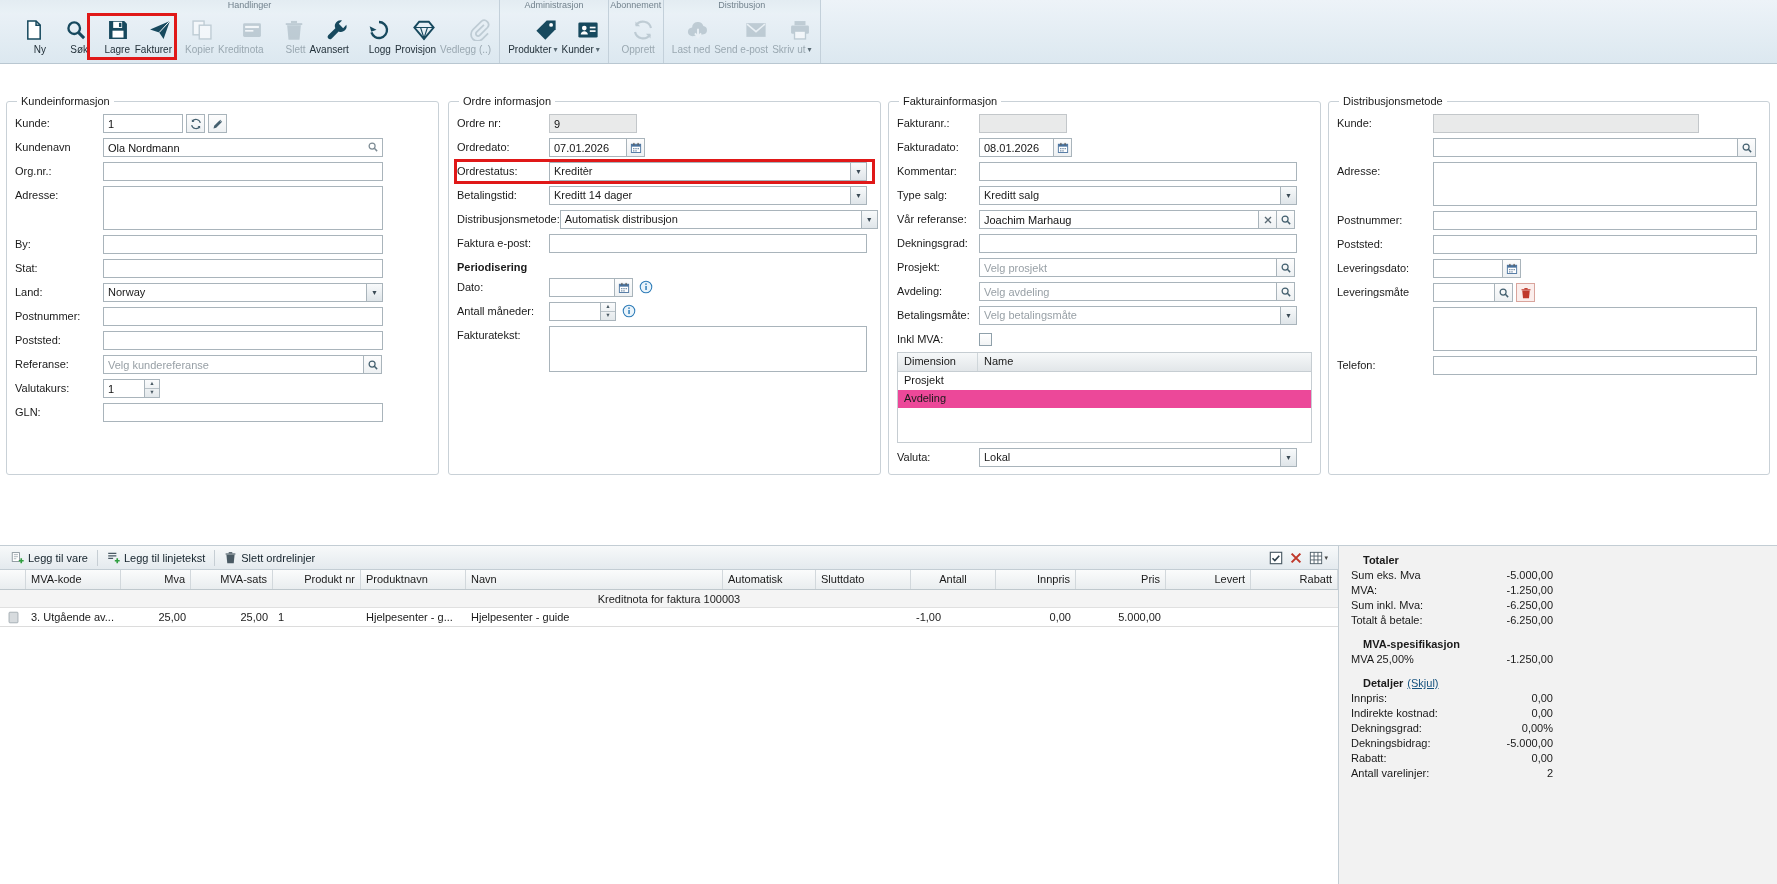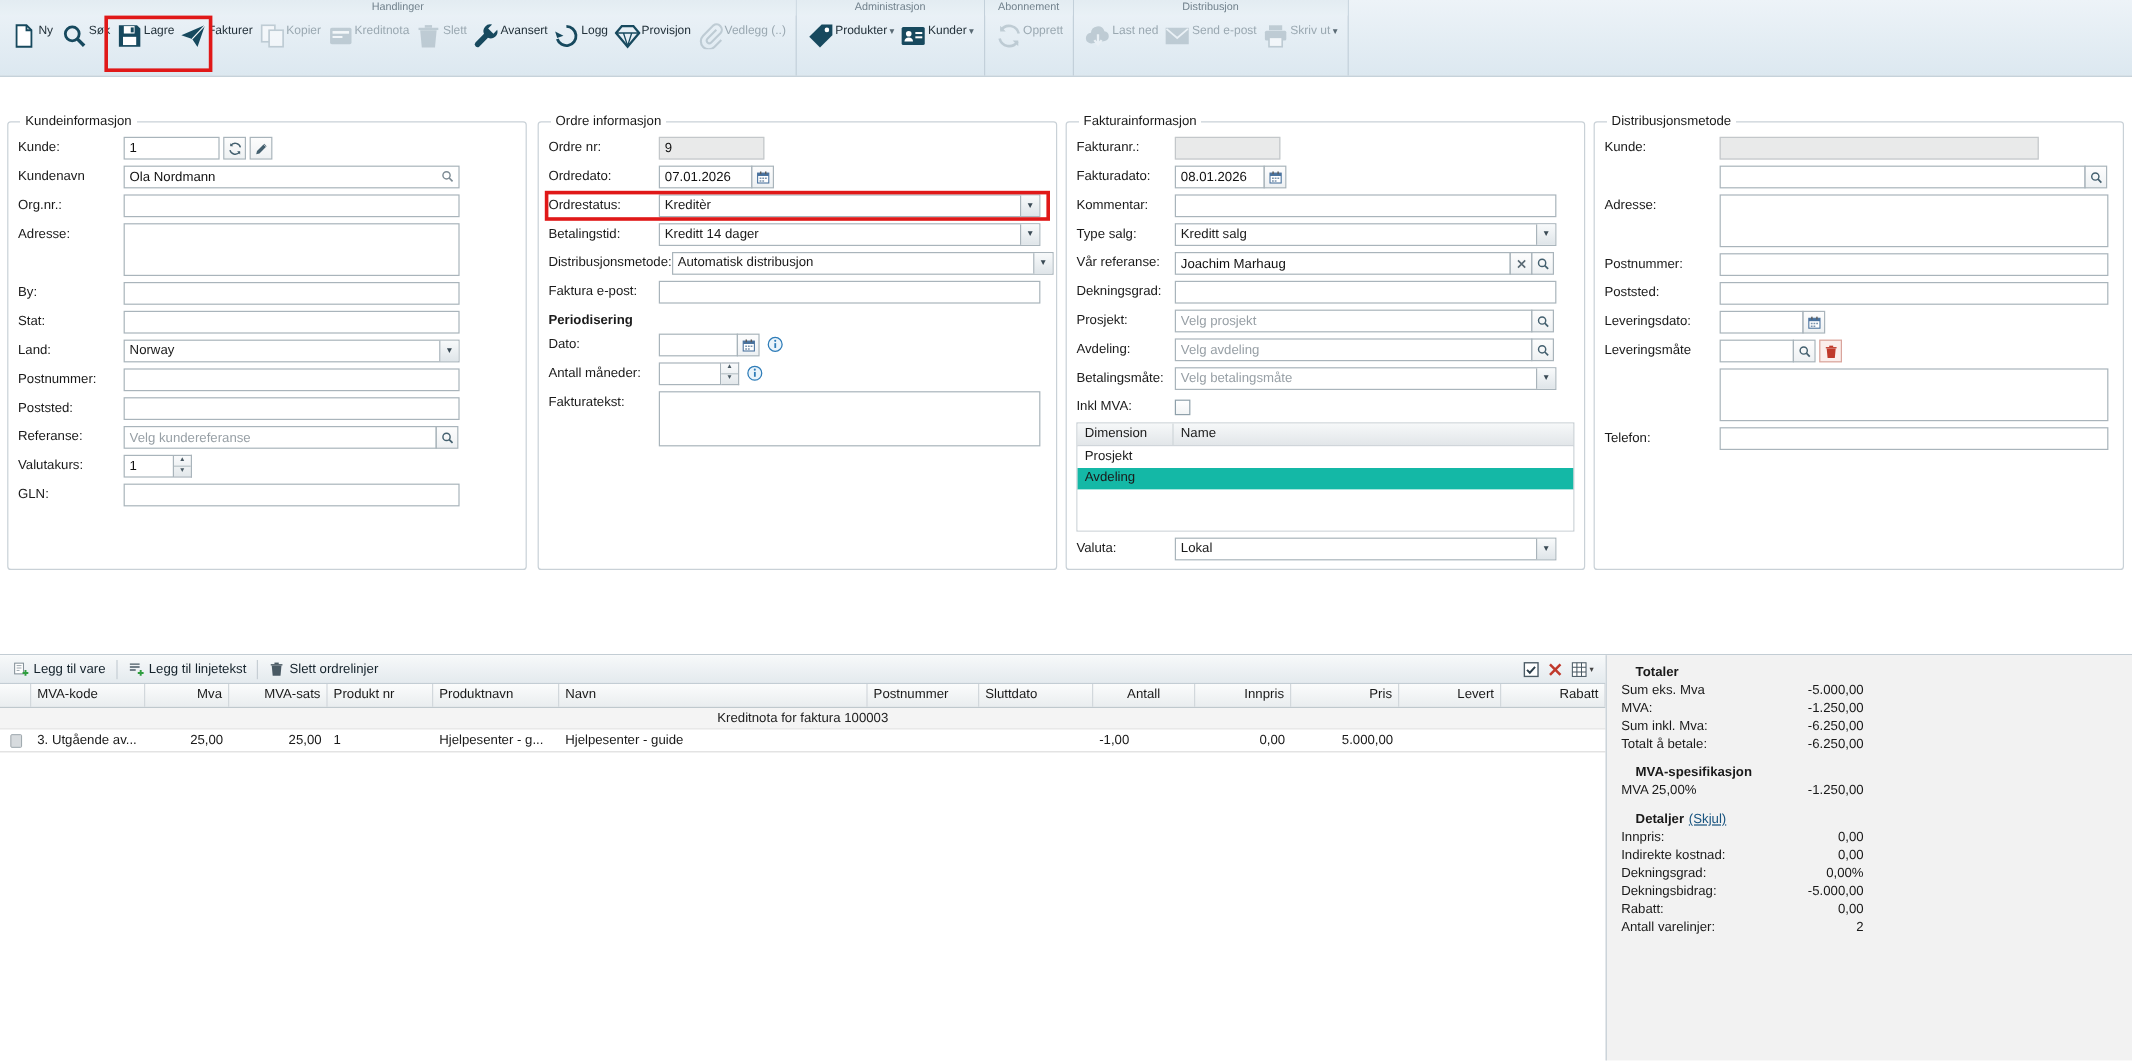--- a/index.html
+++ b/index.html
@@ -7,21 +7,21 @@
   body { font-family:"Liberation Sans", sans-serif; font-size:11px; color:#1a1a1a; }
   #app { position:relative; width:1777px; height:884px; overflow:hidden; background:#fff; }
 
   
   #ribbon { position:absolute; top:0; left:0; right:0; height:64px;
     background:linear-gradient(#edf3f8,#dce8f0); border-bottom:1px solid #b9c7d1; display:flex; }
   .ribbon-group { position:relative; padding:16px 6px 0 6px; border-right:1px solid #c3d0da; }
   .group-title { position:absolute; top:0; left:0; right:0; height:13px; text-align:center;
     font-size:9px; color:#72828d; background:linear-gradient(#e3ecf2,#e9f1f6); }
   .group-buttons { display:flex; align-items:flex-start; }
-  .rbtn { display:flex; flex-direction:row; align-items:flex-start; min-width:42px; padding:2px 2px; cursor:pointer; border-radius:2px; }
+  .rbtn { display:flex; flex-direction:column; align-items:flex-end; min-width:42px; padding:2px 2px; cursor:pointer; border-radius:2px; }
   .rbtn .ric { width:24px; height:24px; display:flex; align-items:center; justify-content:center; color:#17495e; }
   .rbtn .ric svg { width:22px; height:22px; display:block; }
   .rbtn-label { margin-top:2px; font-size:10px; color:#23313a; white-space:nowrap; display:flex; align-items:center; gap:2px; }
   .rbtn.disabled .ric { color:#9fb0ba; opacity:.55; }
   .rbtn.disabled .rbtn-label { color:#9aa8b1; }
   .caret { font-size:8px; color:#5a6a74; line-height:1; }
 
   
   #tabbar { position:absolute; top:64px; left:0; right:0; height:22px;
     background:linear-gradient(#f0f5f9,#d9e4ec); border-bottom:1px solid #9fb1bf;
@@ -66,21 +66,21 @@
   .infoic svg { width:14px; height:14px; display:block; }
   .checkbox { width:13px; height:13px; border:1px solid #8fa0aa; background:linear-gradient(#fff,#f2f4f5); margin-top:3px; cursor:pointer; }
 
   
   .dimtable { margin-top:6px; border:1px solid #c6cdd2; width:100%; }
   .dimhead { display:flex; height:19px; background:linear-gradient(#f6f8f9,#e2e6e9); border-bottom:1px solid #c6cdd2; }
   .dimtable .c1 { width:80px; flex:none; padding:2px 6px; }
   .dimhead .c1 { border-right:1px solid #cfd6da; }
   .dimtable .c2 { flex:1; padding:2px 6px; }
   .dimrow { display:flex; height:18px; background:#fff; }
-  .dimrow.alt { background:#14b8a6; }
+  .dimrow.alt { background:#ec4899; }
   .dimfill { height:34px; background:#fff; }
 
   
   #bottom { position:absolute; top:545px; left:0; right:0; bottom:0; border-top:1px solid #c3cdd4; }
   #lines { position:absolute; left:0; top:0; width:1338px; bottom:0; background:#fff; }
   #ltoolbar { height:24px; display:flex; align-items:center; background:linear-gradient(#f7f9fa,#e4eaee);
     border-bottom:1px solid #c3cdd4; padding:0 4px; }
   .lbtn { display:flex; align-items:center; gap:4px; padding:2px 7px; font-size:11px; color:#14222b; cursor:pointer; }
   .lbtn .ic { color:#4a5a64; }
   .lbtn .ic svg { width:13px; height:13px; display:block; }
@@ -852,24 +852,24 @@
               <span class="caret2">▾</span>
             </span>
           </div>
         </div>
       <div id="ltable">
           <div class="hrow">
             <div class="hcell" style="width: 26px; text-align: left;"></div>
             <div class="hcell" style="width: 95px; text-align: left;">MVA-kode</div>
             <div class="hcell" style="width: 70px; text-align: right;">Mva</div>
             <div class="hcell" style="width: 82px; text-align: right;">MVA-sats</div>
-            <div class="hcell" style="width: 88px; text-align: left;">Produkt nr</div>
+            <div class="hcell" style="width: 88px; text-align: right;">Produkt nr</div>
             <div class="hcell" style="width: 105px; text-align: left;">Produktnavn</div>
             <div class="hcell" style="width: 257px; text-align: left;">Navn</div>
-            <div class="hcell" style="width: 93px; text-align: left;">Postnummer</div>
+            <div class="hcell" style="width: 93px; text-align: left;">Automatisk</div>
             <div class="hcell" style="width: 95px; text-align: left;">Sluttdato</div>
             <div class="hcell" style="width: 85px; text-align: center;">Antall</div>
             <div class="hcell" style="width: 80px; text-align: right;">Innpris</div>
             <div class="hcell" style="width: 90px; text-align: right;">Pris</div>
             <div class="hcell" style="width: 85px; text-align: right;">Levert</div>
             <div class="hcell" style="width: 87px; text-align: right;">Rabatt</div>
           </div>
           <div class="grow">
             <span>Kreditnota for faktura 100003</span>
           </div>

